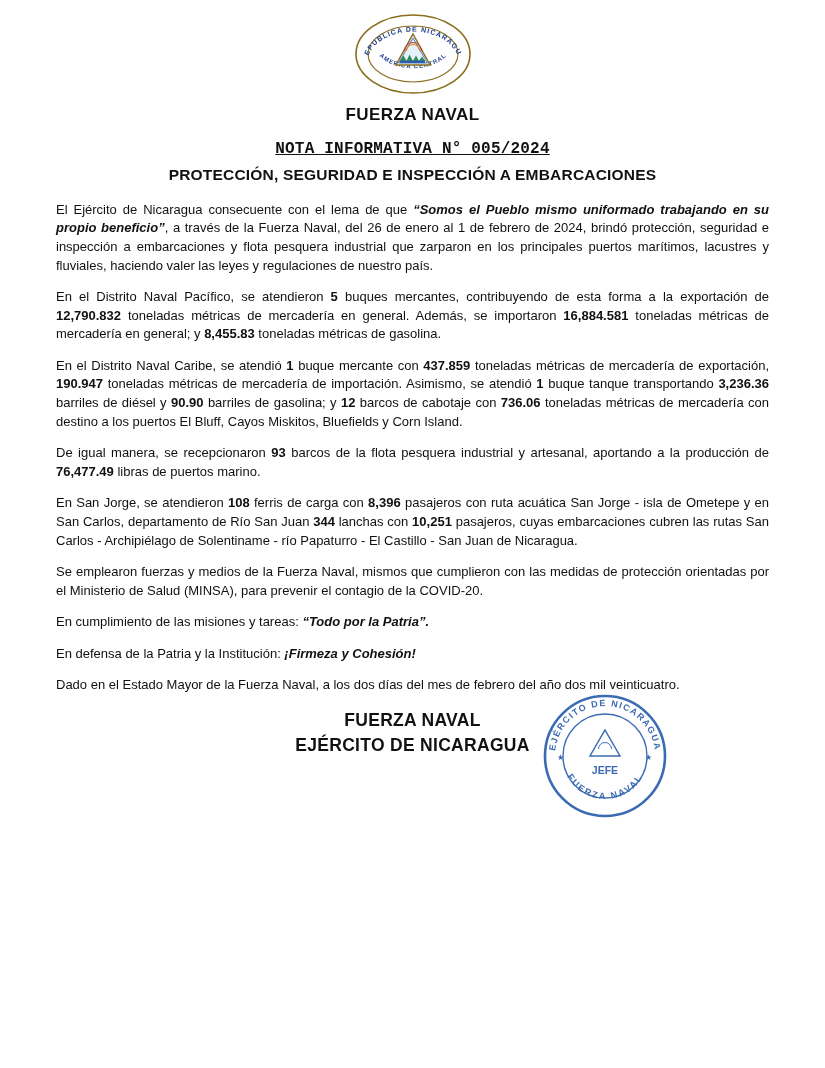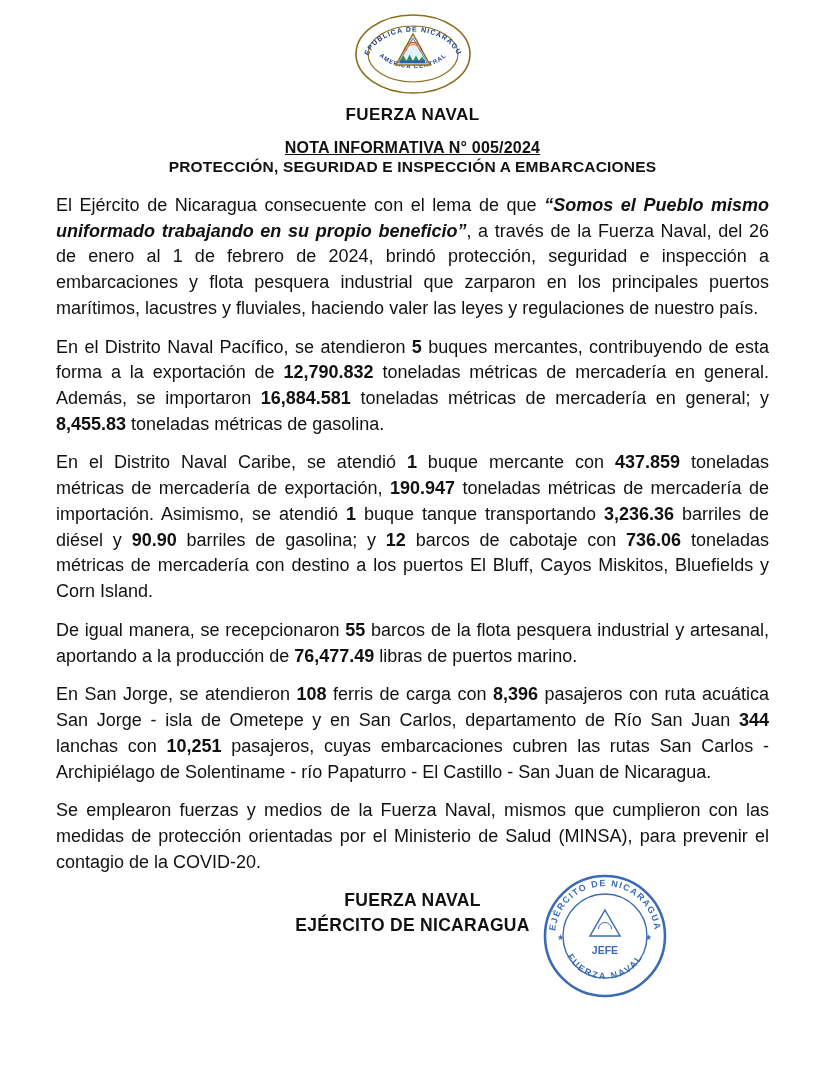--- a/index.html
+++ b/index.html
@@ -25,31 +25,32 @@
     line-height: 1.35;
     letter-spacing: 0.4px;
   }
   .note-title-wrap { margin-top: 12px; }
   .note-title {
     display: inline-block;
     font-weight: bold;
     font-size: 16px;
     text-decoration: underline;
     letter-spacing: 0.2px;
+    font-family: Liberation Mono, monospace;
   }
   .subject {
-    margin-top: 0;
+    margin-top: 7px;
     font-weight: bold;
     font-size: 15.5px;
     line-height: 1.35;
     letter-spacing: 0.2px;
   }
   .doc-body { margin-top: 15px; }
   .para {
-    font-size: 18px;
+    font-size: 13px;
     line-height: 1.43;
     text-align: justify;
     margin-bottom: 13px;
   }
   .s-b  { font-weight: bold; }
   .s-bi { font-weight: bold; font-style: italic; }
   .doc-footer { position: relative; margin-top: 4px; }
   .footer-text {
     text-align: center;
     font-weight: bold;
@@ -104,23 +105,26 @@
 
     <div class="subject">
       <div>PROTECCIÓN, SEGURIDAD E INSPECCIÓN A EMBARCACIONES</div>
     </div>
   </header>
 
   <main class="doc-body">
     <p class="para"><span>El Ejército de Nicaragua consecuente con el lema de que </span><span class="s-bi">“Somos el Pueblo mismo uniformado trabajando en su propio beneficio”</span><span>, a través de la Fuerza Naval, del 26 de enero al 1 de febrero de 2024, brindó protección, seguridad e inspección a embarcaciones y flota pesquera industrial que zarparon en los principales puertos marítimos, lacustres y fluviales, haciendo valer las leyes y regulaciones de nuestro país.</span></p>
     <p class="para"><span>En el Distrito Naval Pacífico, se atendieron </span><span class="s-b">5</span><span> buques mercantes, contribuyendo de esta forma a la exportación de </span><span class="s-b">12,790.832</span><span> toneladas métricas de mercadería en general. Además, se importaron </span><span class="s-b">16,884.581</span><span> toneladas métricas de mercadería en general; y </span><span class="s-b">8,455.83</span><span> toneladas métricas de gasolina.</span></p>
     <p class="para"><span>En el Distrito Naval Caribe, se atendió </span><span class="s-b">1</span><span> buque mercante con </span><span class="s-b">437.859</span><span> toneladas métricas de mercadería de exportación, </span><span class="s-b">190.947</span><span> toneladas métricas de mercadería de importación. Asimismo, se atendió </span><span class="s-b">1</span><span> buque tanque transportando </span><span class="s-b">3,236.36</span><span> barriles de diésel y </span><span class="s-b">90.90</span><span> barriles de gasolina; y </span><span class="s-b">12</span><span> barcos de cabotaje con </span><span class="s-b">736.06</span><span> toneladas métricas de mercadería con destino a los puertos El Bluff, Cayos Miskitos, Bluefields y Corn Island.</span></p>
-    <p class="para"><span>De igual manera, se recepcionaron </span><span class="s-b">55</span><span> barcos de la flota pesquera industrial y artesanal, aportando a la producción de </span><span class="s-b">76,477.49</span><span> libras de puertos marino.</span></p>
+    <p class="para"><span>De igual manera, se recepcionaron </span><span class="s-b">93</span><span> barcos de la flota pesquera industrial y artesanal, aportando a la producción de </span><span class="s-b">76,477.49</span><span> libras de puertos marino.</span></p>
     <p class="para"><span>En San Jorge, se atendieron </span><span class="s-b">108</span><span> ferris de carga con </span><span class="s-b">8,396</span><span> pasajeros con ruta acuática San Jorge - isla de Ometepe y en San Carlos, departamento de Río San Juan </span><span class="s-b">344</span><span> lanchas con </span><span class="s-b">10,251</span><span> pasajeros, cuyas embarcaciones cubren las rutas San Carlos - Archipiélago de Solentiname - río Papaturro - El Castillo - San Juan de Nicaragua.</span></p>
     <p class="para"><span>Se emplearon fuerzas y medios de la Fuerza Naval, mismos que cumplieron con las medidas de protección orientadas por el Ministerio de Salud (MINSA), para prevenir el contagio de la COVID-20.</span></p>
+    <p class="para"><span>En cumplimiento de las misiones y tareas: </span><span class="s-bi">“Todo por la Patria”.</span></p>
+    <p class="para"><span>En defensa de la Patria y la Institución: </span><span class="s-bi">¡Firmeza y Cohesión!</span></p>
+    <p class="para"><span>Dado en el Estado Mayor de la Fuerza Naval, a los dos días del mes de febrero del año dos mil veinticuatro.</span></p>
   </main>
 
   <footer class="doc-footer">
     <div class="footer-text">
       <div>FUERZA NAVAL</div>
       <div>EJÉRCITO DE NICARAGUA</div>
     </div>
 
     <div class="seal">
       <svg width="128" height="128" viewBox="0 0 128 128">

